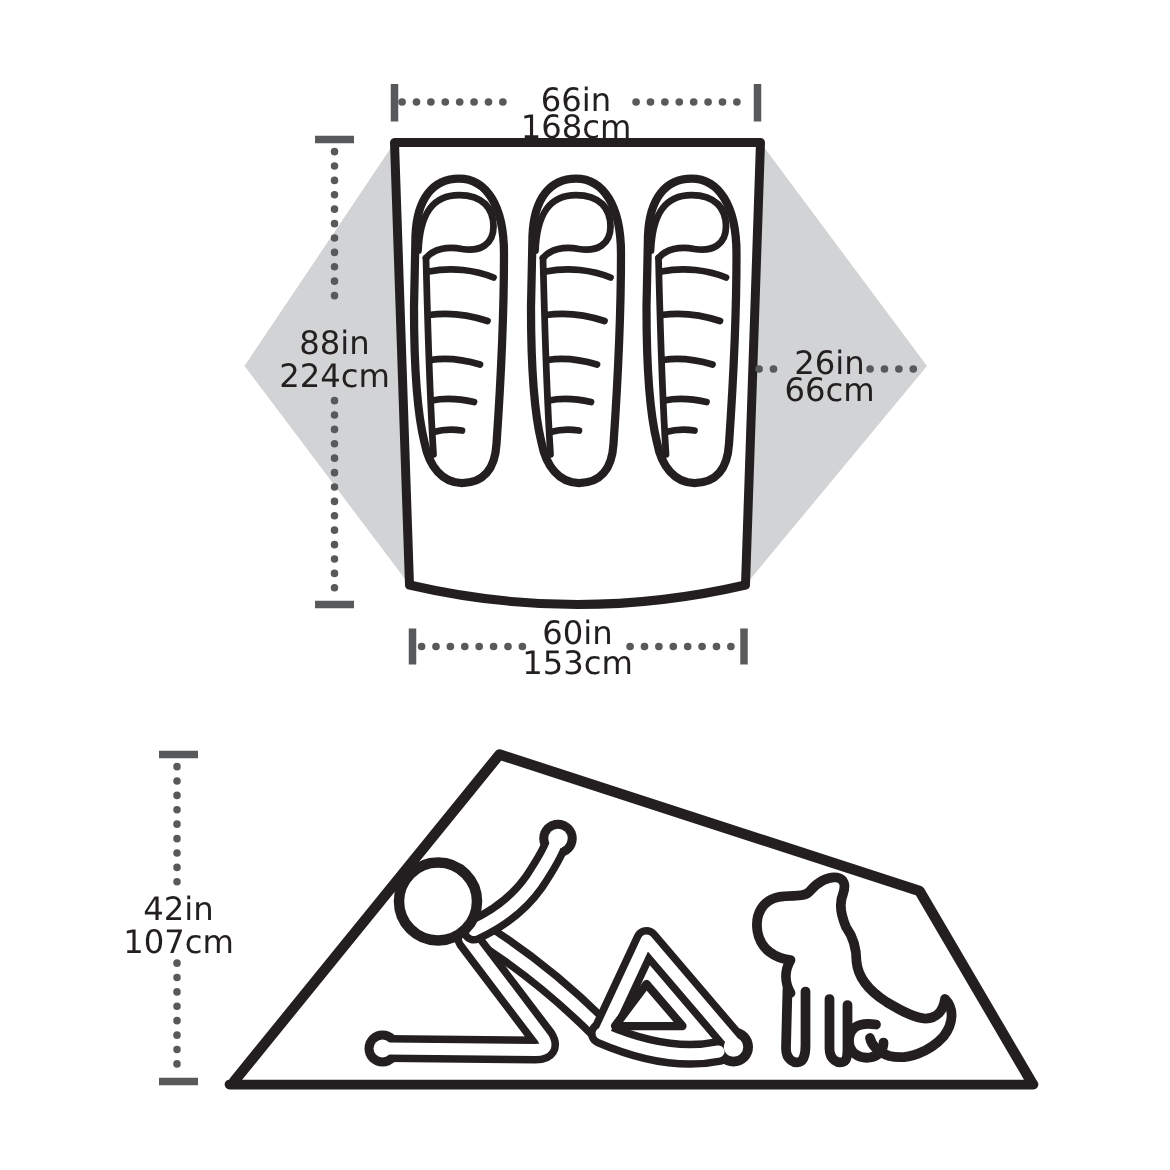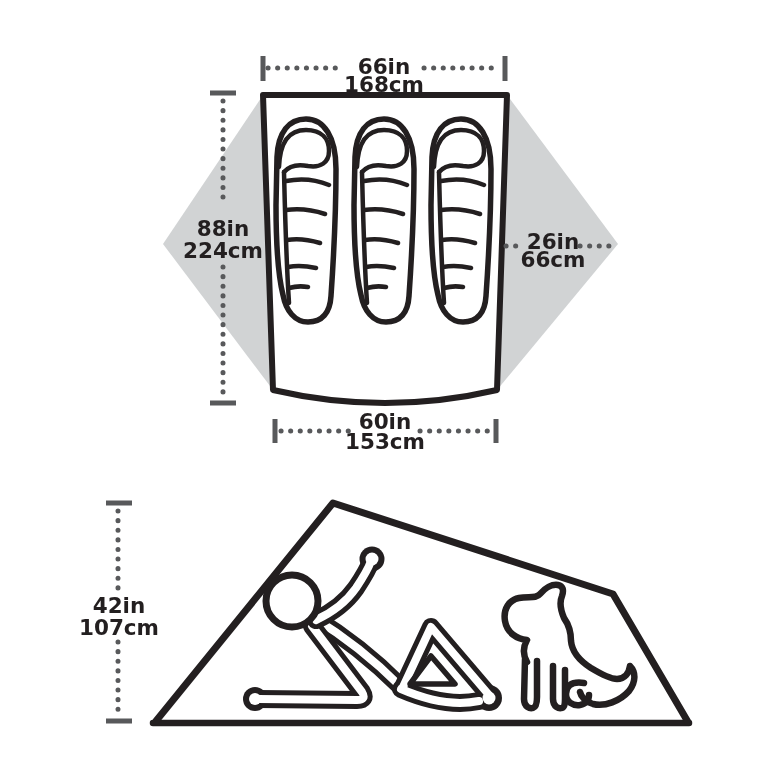--- a/index.html
+++ b/index.html
@@ -7,21 +7,20 @@
     padding: 0;
     background: #ffffff;
     width: 780px;
     height: 780px;
     overflow: hidden;
   }
   .diagram-wrap {
     width: 692px;
     height: 780px;
     position: relative;
-    font-weight: bold;
   }
   svg {
     display: block;
   }
   text {
     font-family: "DejaVu Sans", "Liberation Sans", sans-serif;
     font-size: 21.5px;
     fill: #231f20;
   }
   .ink      { stroke: #231f20; fill: none; stroke-linecap: round; stroke-linejoin: round; }

